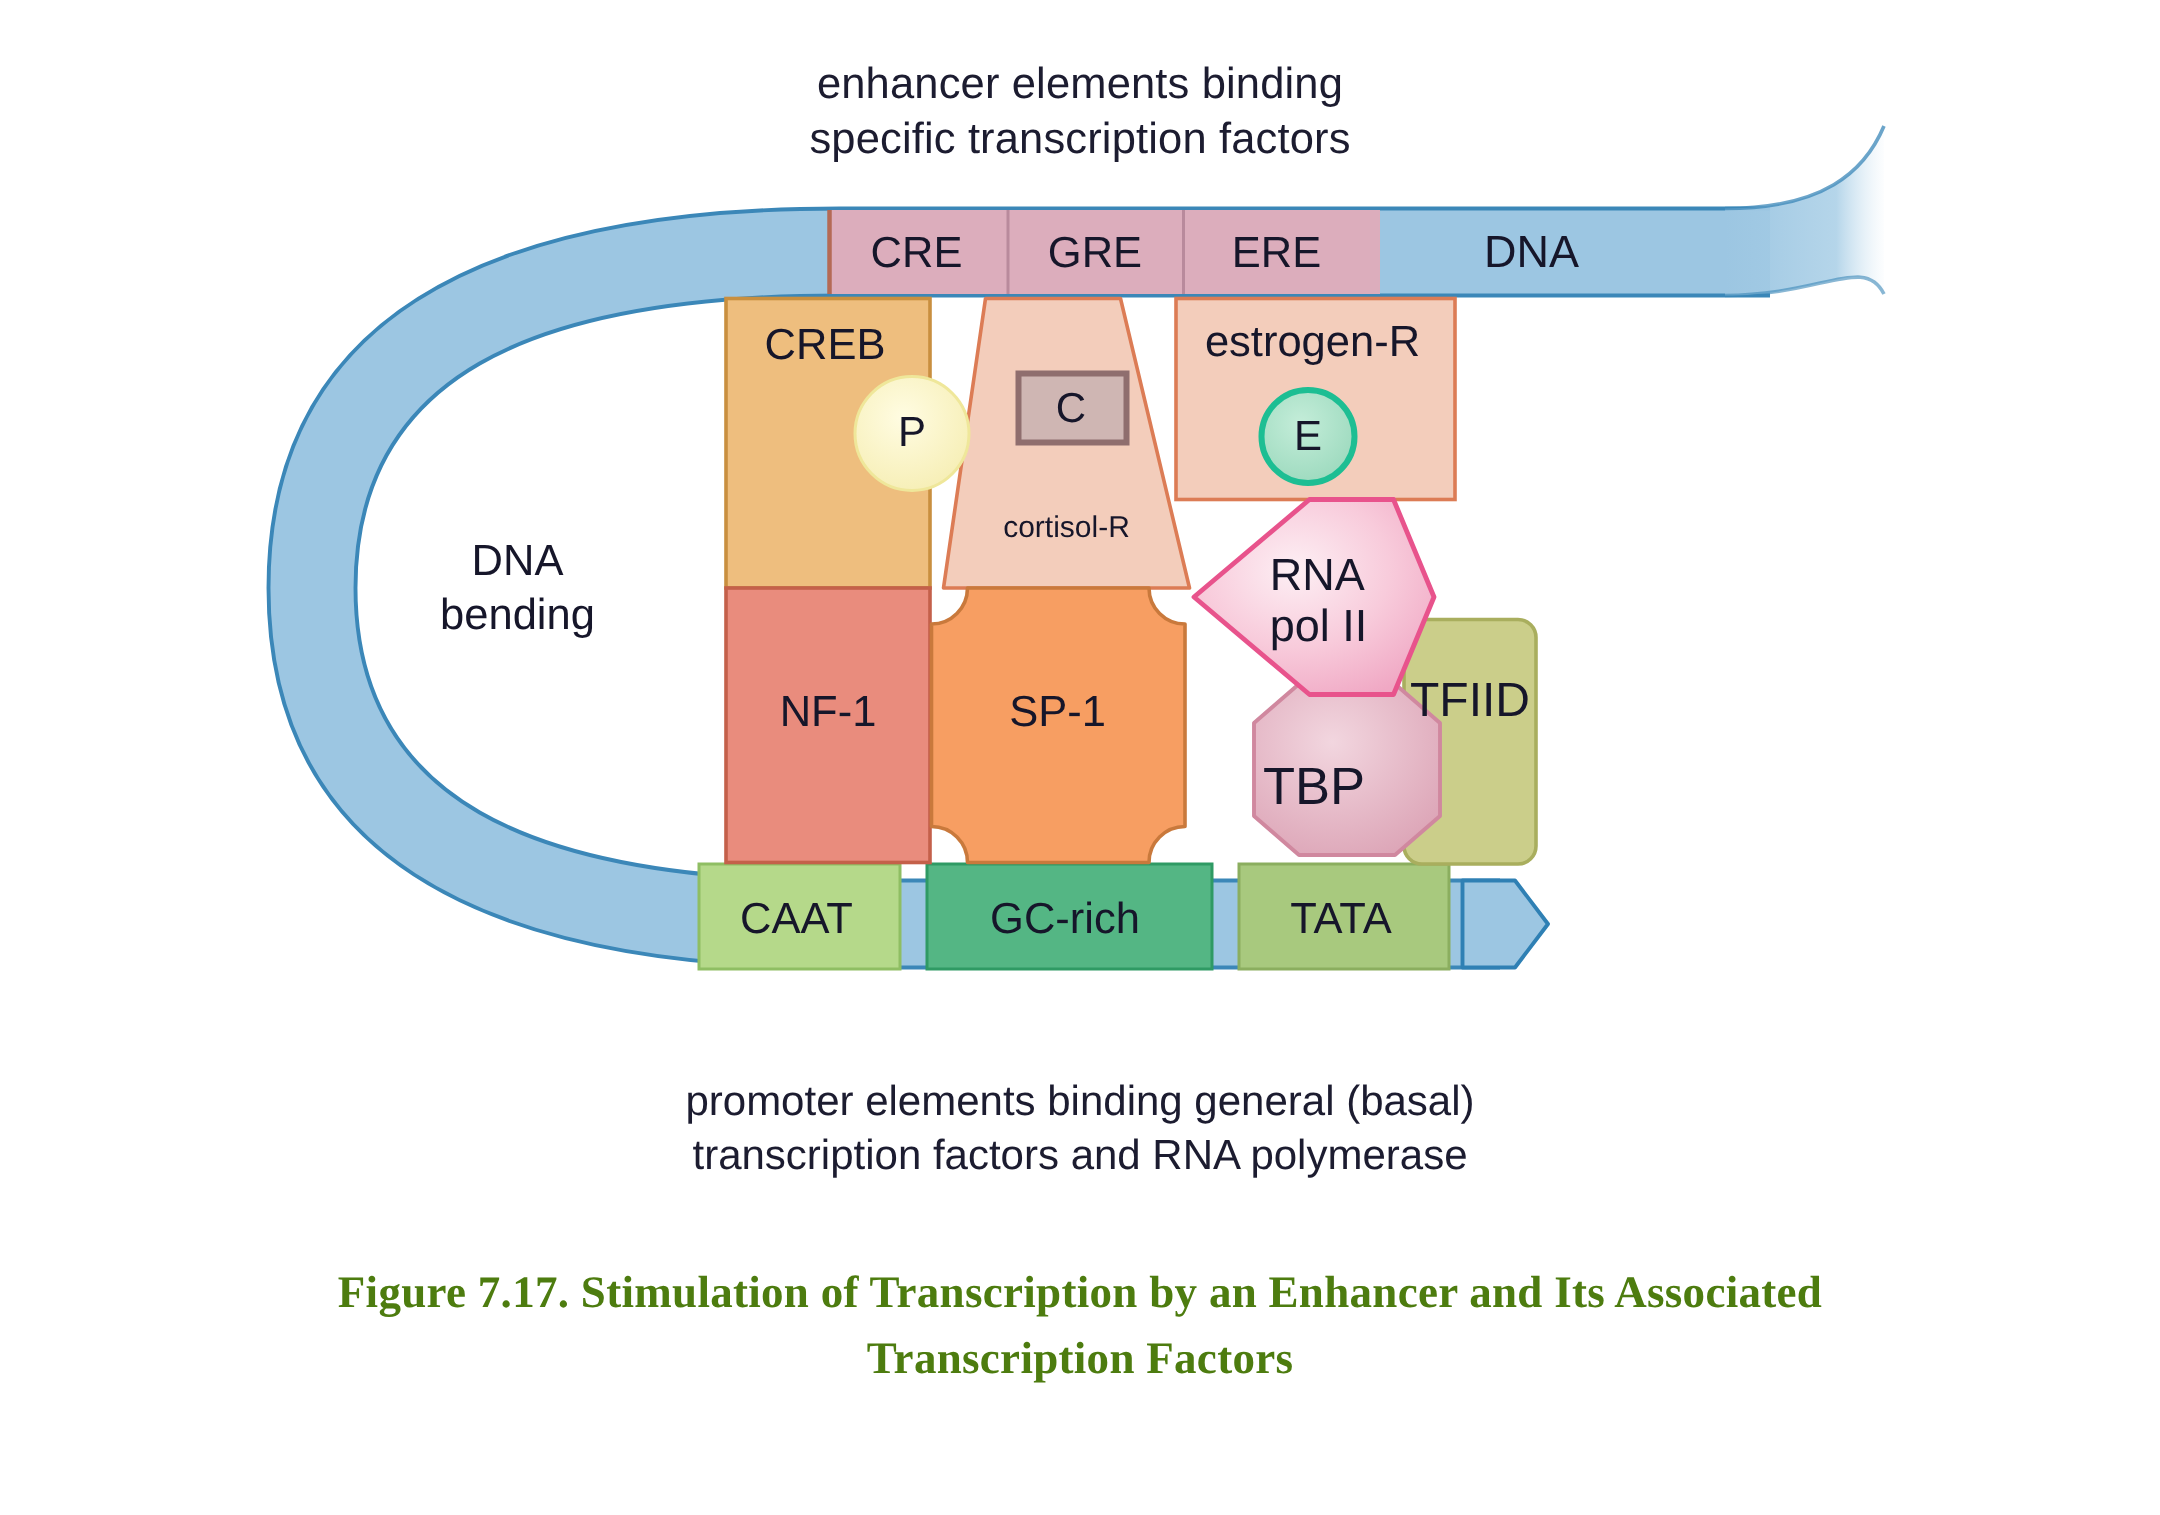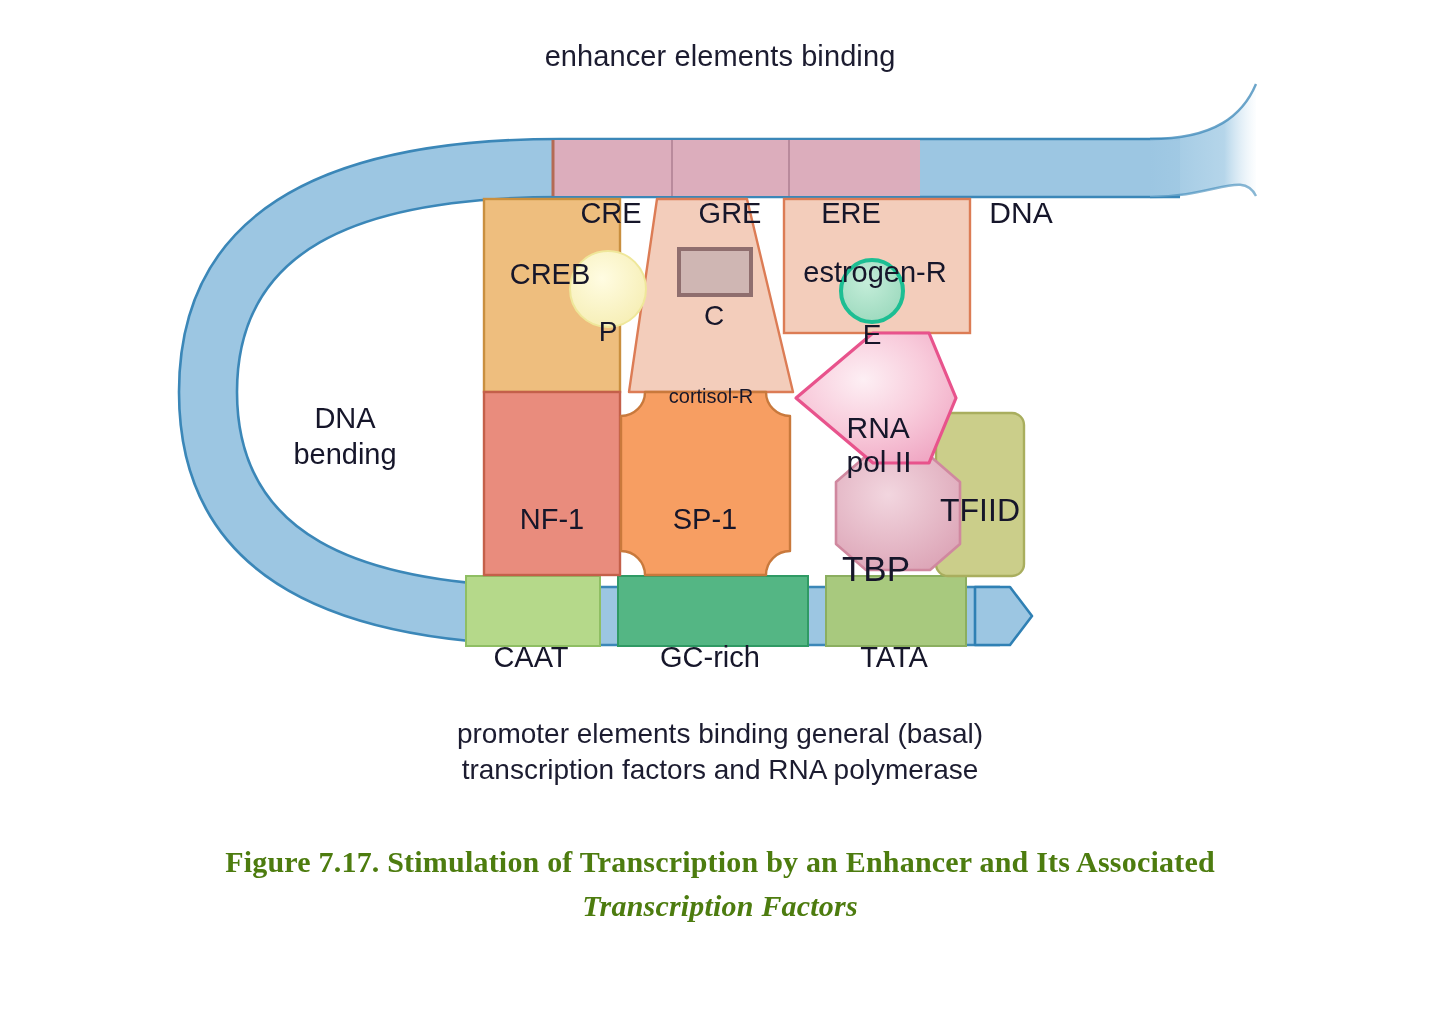--- a/index.html
+++ b/index.html
@@ -40,37 +40,36 @@
   .fig-caption {
     left: 60px; right: 60px; top: 840px;
     text-align: center;
     font-family: "Liberation Serif", serif;
     font-weight: bold;
     font-size: 30px;
     line-height: 1.45;
     color: #4d7c0f;
     letter-spacing: .2px;
   }
-  .fig-caption .cap-line2 { display: block; font-style: italic; }
+  .fig-caption .cap-line2 { display: block; }
 
   
   #stage { left: 0; top: 0; width: 1440px; height: 1010px; }
 
   
   .lbl {
     position: absolute;
     font-family: "Liberation Sans", sans-serif;
     color: #16162a;
     white-space: nowrap;
     pointer-events: none;
   }
   .lbl-center {
     text-align: center;
     transform: translateX(-50%);
-    margin-top: 44px;
   }
   .t-dna-bending { font-size: 29px; line-height: 1.25; text-align: center; }
   .t-dna       { font-size: 30px; }
   .t-elem      { font-size: 29px; }
   .t-creb      { font-size: 29px; }
   .t-cortisol  { font-size: 20px; }
   .t-estrogen  { font-size: 29px; text-align: center; }
   .t-nf1       { font-size: 29px; }
   .t-sp1       { font-size: 29px; }
   .t-rnapol    { font-size: 30px; line-height: 1.12; text-align: left; }
@@ -79,20 +78,21 @@
   .t-prom      { font-size: 29px; }
   .t-badge     { font-size: 28px; }
 </style>
 </head>
 <body>
 
 <div id="figure-root">
 
   <div class="abs cap-top">
     <div>enhancer elements binding</div>
+    <div>specific transcription factors</div>
   </div>
 
   <svg class="abs" id="stage" viewBox="0 0 1440 1010">
     <defs>
       <linearGradient id="gradStrandFadeV" x1="0" y1="0" x2="0" y2="1">
         <stop offset="0%" stop-color="#B7D8EC"></stop>
         <stop offset="40%" stop-color="#9CC6E2"></stop>
         <stop offset="100%" stop-color="#86B6D8"></stop>
       </linearGradient>
       <linearGradient id="gradTailFade" x1="0" y1="0" x2="1" y2="0">

